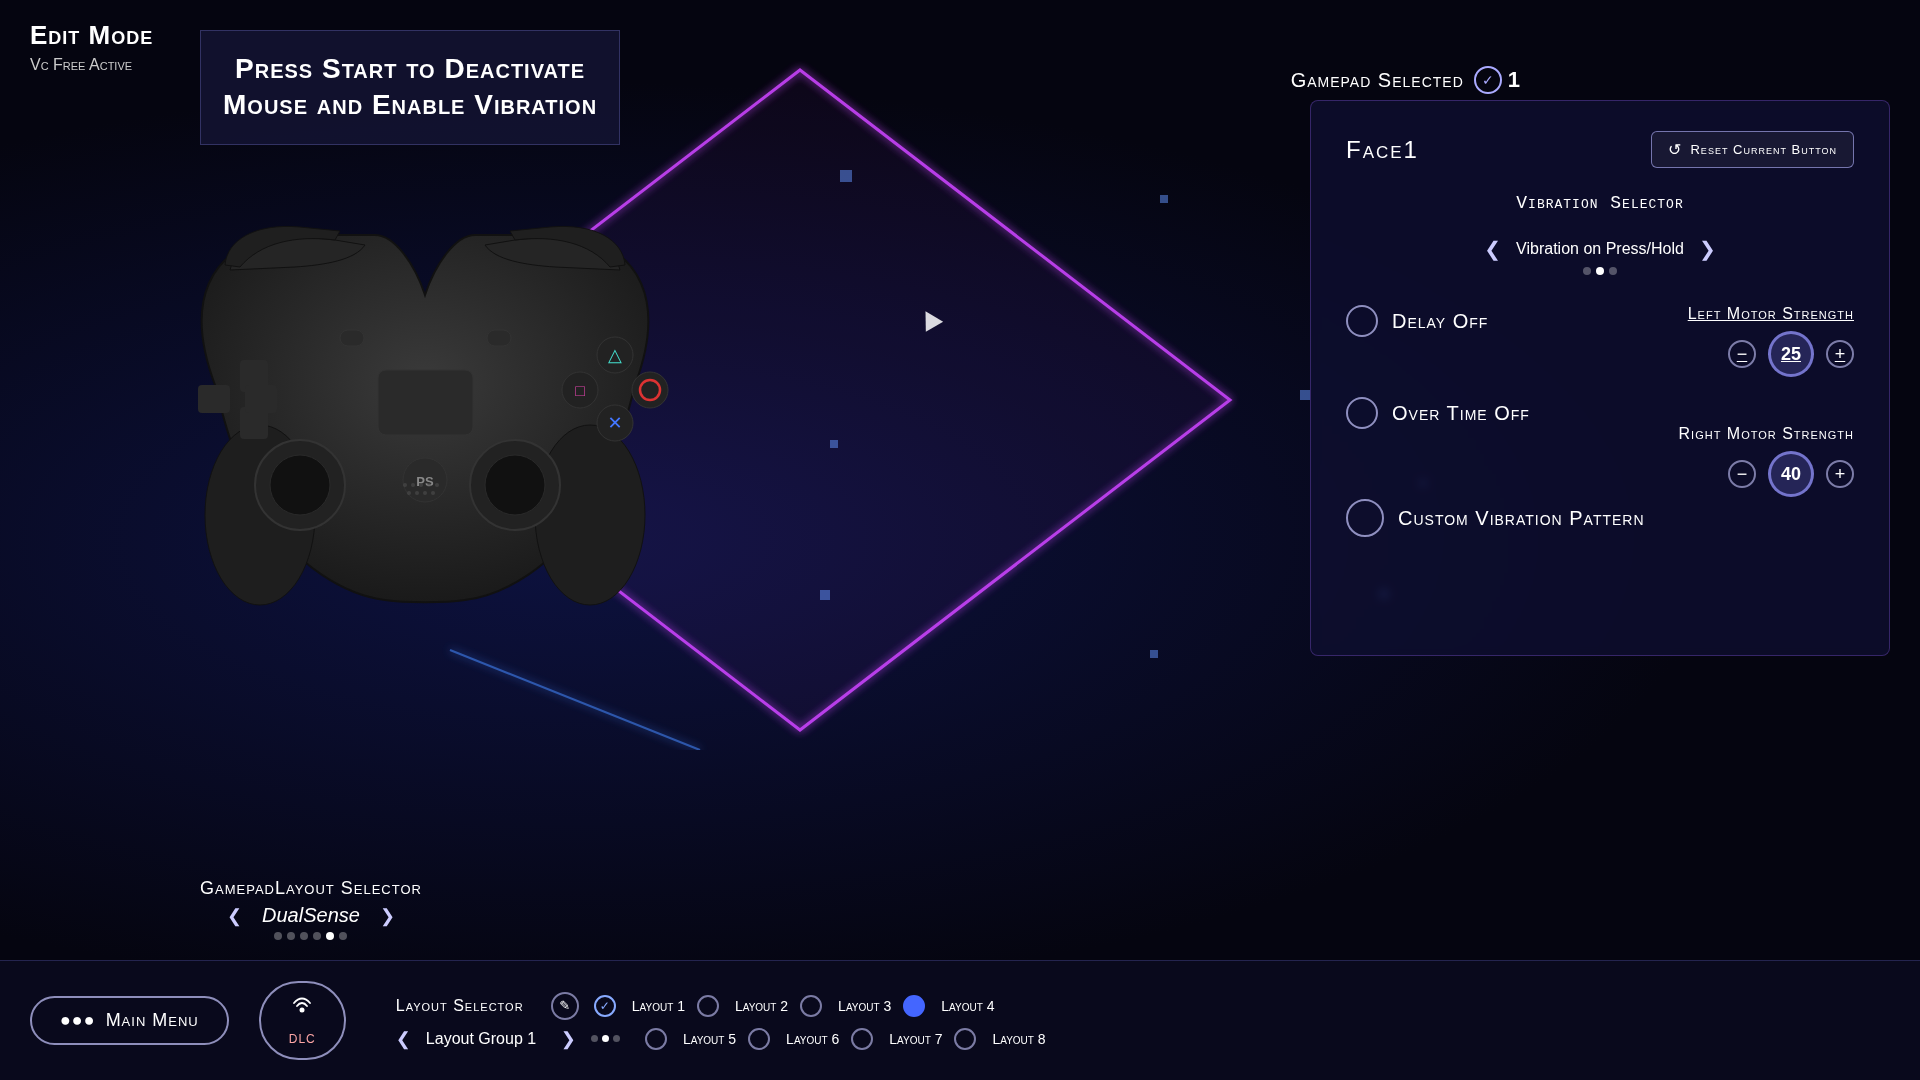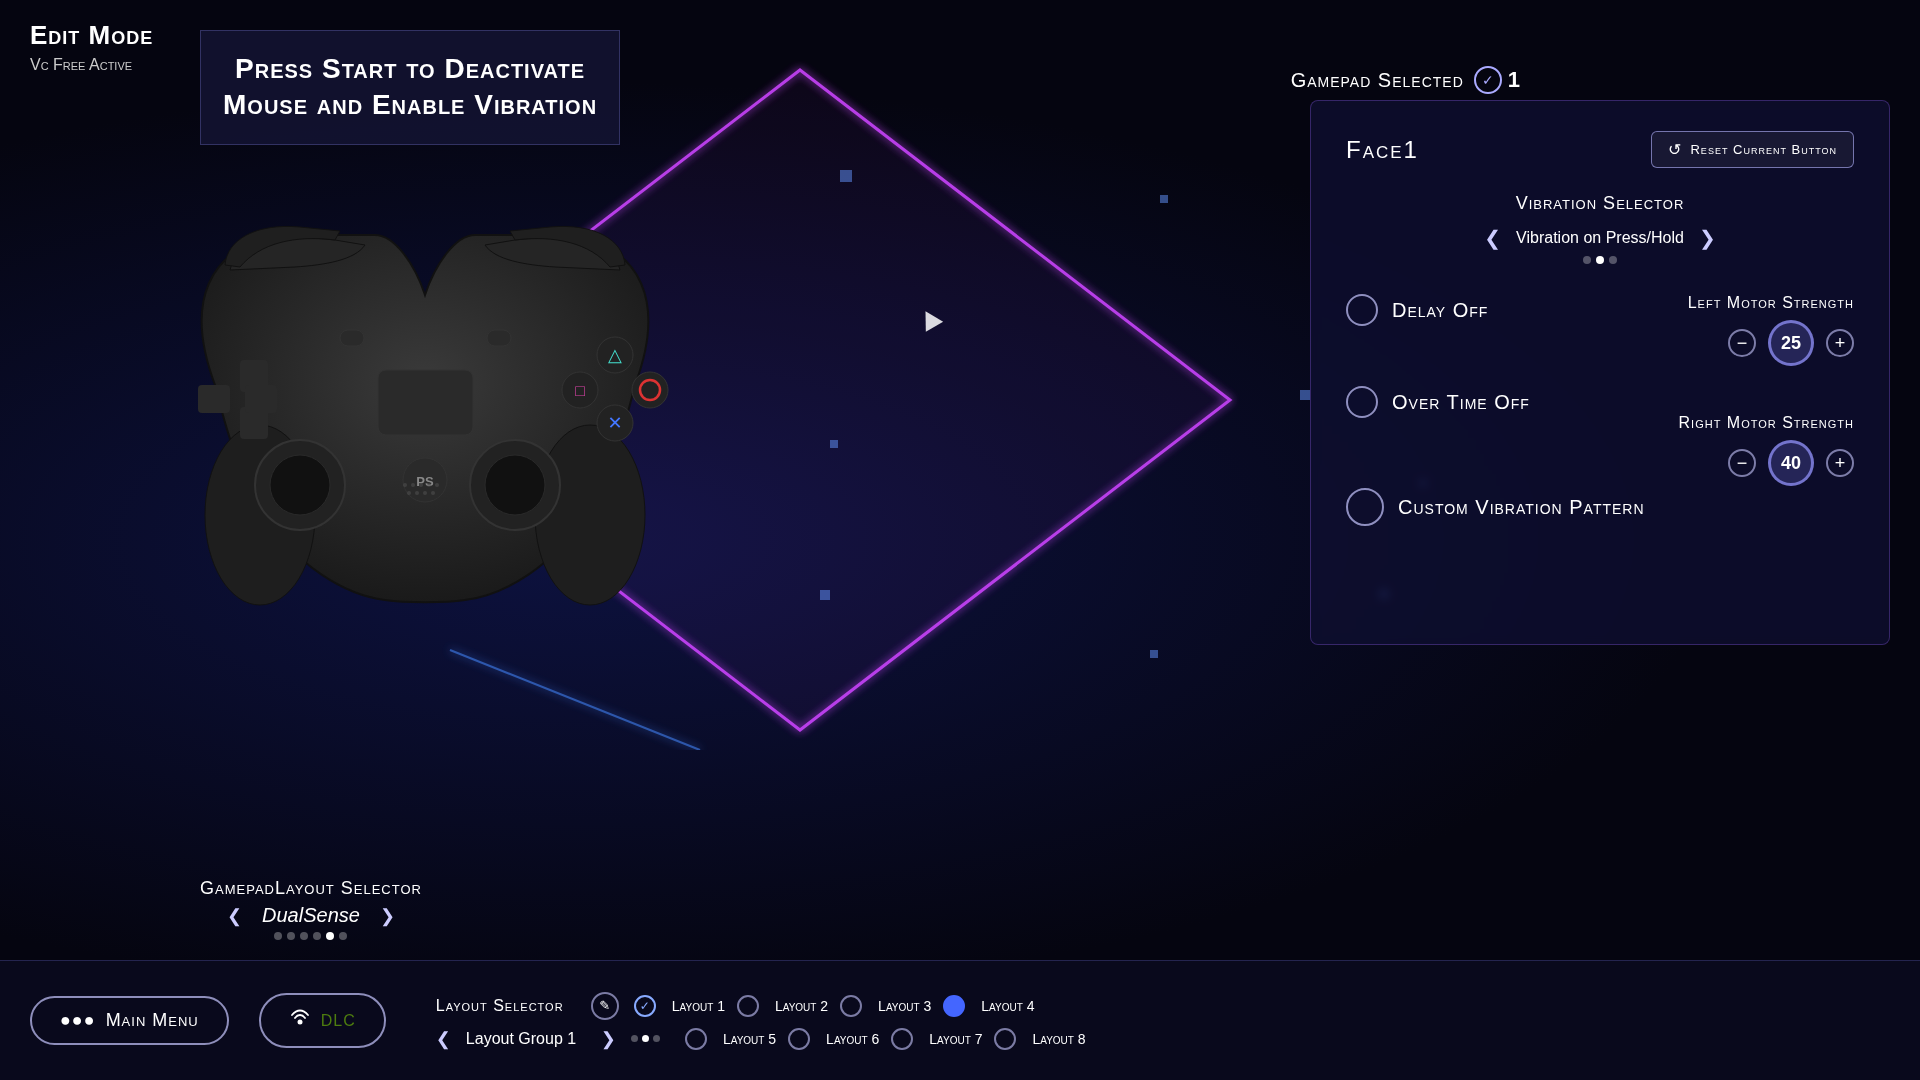--- a/index.html
+++ b/index.html
@@ -183,21 +183,22 @@
     
     .vib-section {
       text-align: center;
       margin-bottom: 30px;
     }
 
     .vib-selector-label {
       font-size: 18px;
       font-variant: small-caps;
       letter-spacing: 1px;
-      margin-bottom: 12px;
+      margin-bottom: 24px;
+      font-family: Liberation Mono, monospace;
     }
 
     .vib-selector-row {
       display: flex;
       align-items: center;
       justify-content: center;
       gap: 15px;
     }
 
     .vib-arrow {
@@ -332,29 +333,30 @@
       display: flex;
       align-items: center;
       gap: 10px;
       white-space: nowrap;
     }
 
     .dlc-btn {
       border: 2px solid rgba(200, 200, 255, 0.7);
       border-radius: 40px;
       padding: 12px 28px;
-      font-size: 16px;
+      font-size: 12px;
       font-variant: small-caps;
       letter-spacing: 1px;
       cursor: pointer;
       background: transparent;
-      color: #4d7c0f;
+      color: #fca5a5;
       display: flex;
       align-items: center;
       gap: 10px;
+      flex-direction: column;
     }
 
     .layout-section {
       flex: 1;
       display: flex;
       flex-direction: column;
       gap: 8px;
       padding-left: 20px;
     }
 
@@ -702,21 +704,21 @@
     </div>
   </div>
 
   <div class="options-grid">
 
     <div class="radio-option">
       <div class="radio-circle"></div>
       <span class="radio-label">Delay Off</span>
     </div>
 
-    <div style="position:absolute; right:0; top:0;">
+    <div style="position:absolute; right:0; top:0;text-decoration:underline;">
       <div class="motor-label">Left Motor Strength</div>
       <div class="motor-control">
         <button class="motor-btn">−</button>
         <div class="motor-value">25</div>
         <button class="motor-btn">+</button>
       </div>
     </div>
 
     <div class="radio-option" style="margin-top:60px;">
       <div class="radio-circle"></div>

